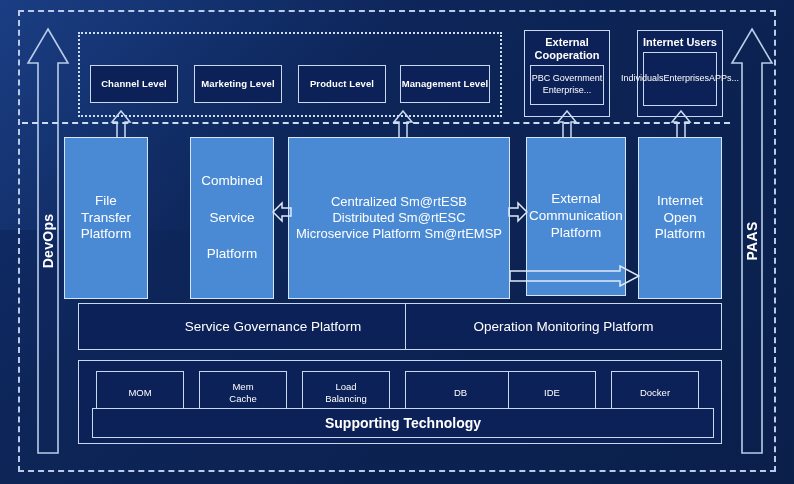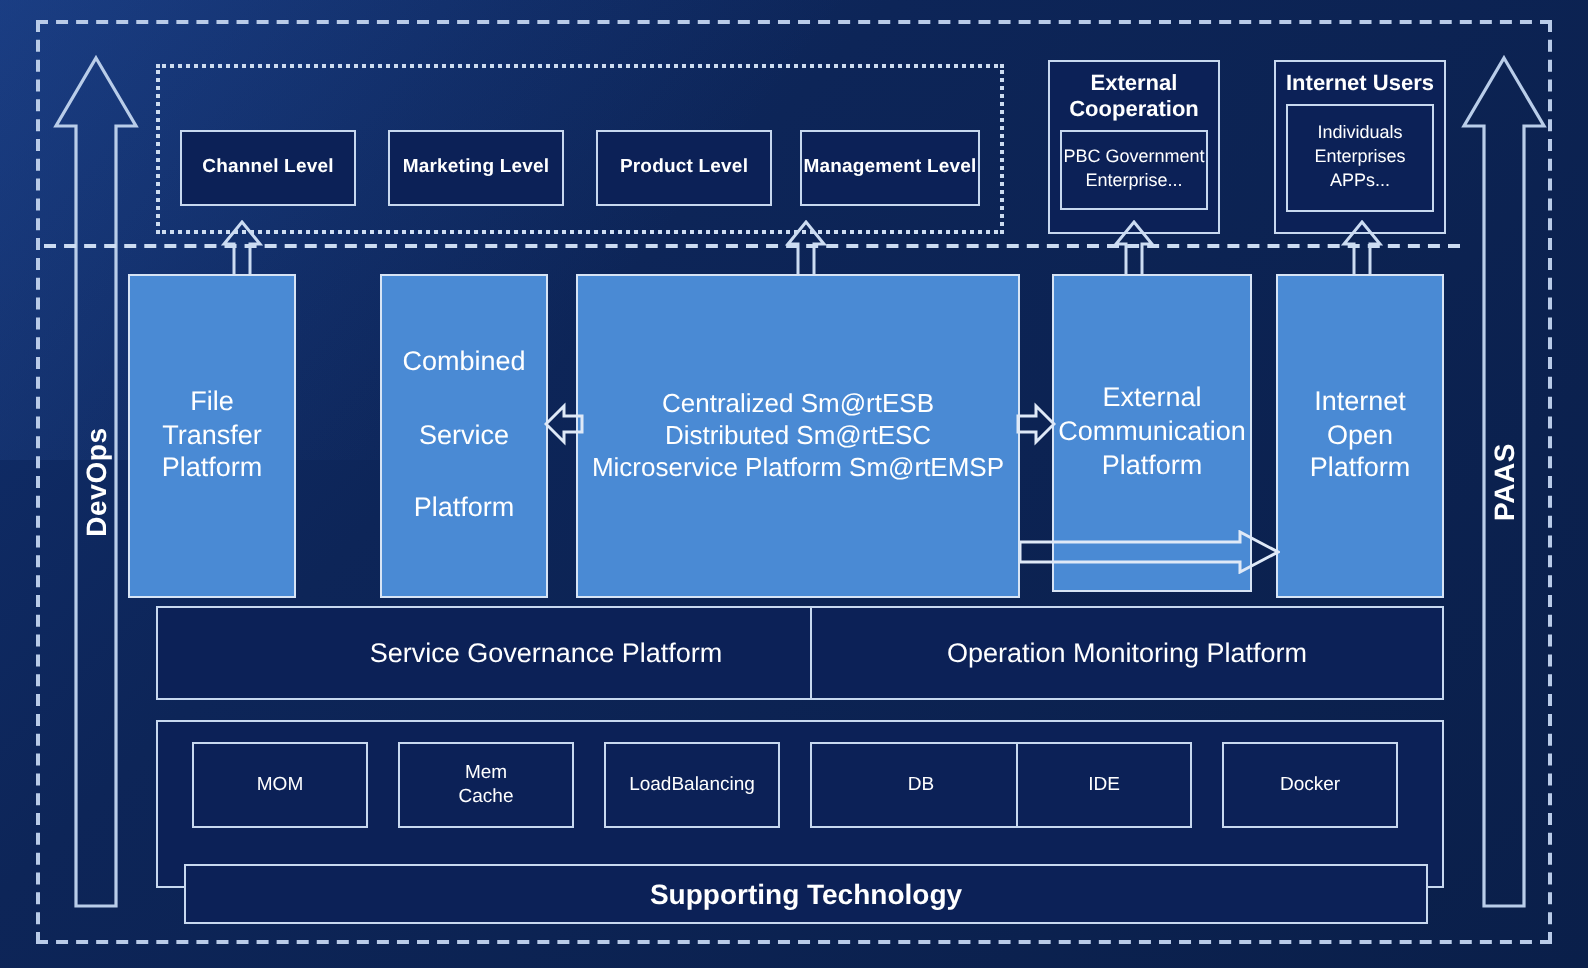--- a/index.html
+++ b/index.html
@@ -155,21 +155,21 @@
     <div class="inner-box" style="margin-top:3px; width:72px; height:38px; flex-direction:column;">
       <div>PBC Government</div>
       <div>Enterprise...</div>
     </div>
   </div>
 
   <div class="abs box-titled" style="left:637px; top:30px; width:86px; height:87px;">
     <div class="box-title">
       <div>Internet Users</div>
     </div>
-    <div class="inner-box" style="margin-top:3px; width:72px; height:52px; flex-direction:column;">
+    <div class="inner-box" style="margin-top:3px; width:72px; height:52px; flex-direction:row;">
       <div>Individuals</div>
       <div>Enterprises</div>
       <div>APPs...</div>
     </div>
   </div>
 
   <div class="abs dashed-rule" style="left:22px; top:122px; width:708px;"></div>
 
   <div class="abs up-arrow" style="left:110px; top:110px; width:22px; height:30px;">
     <svg width="22" height="30" viewBox="0 0 22 30">
@@ -249,31 +249,31 @@
 
   <div class="abs" style="left:78px; top:360px; width:644px; height:84px; border:1.6px solid #c7d8ef; background:#0c2157;"></div>
 
   <div class="abs box-dark" style="left:96px; top:371px; width:88px; height:43px; flex-direction:column;">
     <span class="t-tech">MOM</span>
   </div>
   <div class="abs box-dark" style="left:199px; top:371px; width:88px; height:43px; flex-direction:column;">
     <span class="t-tech">Mem</span>
     <span class="t-tech">Cache</span>
   </div>
-  <div class="abs box-dark" style="left:302px; top:371px; width:88px; height:43px; flex-direction:row;">
+  <div class="abs box-dark" style="left:302px; top:371px; width:88px; height:43px; flex-direction:column;">
     <span class="t-tech">Load</span>
     <span class="t-tech">Balancing</span>
   </div>
   <div class="abs box-dark" style="left:405px; top:371px; width:111px; height:43px; flex-direction:column;">
     <span class="t-tech">DB</span>
   </div>
   <div class="abs box-dark" style="left:508px; top:371px; width:88px; height:43px; flex-direction:column;">
     <span class="t-tech">IDE</span>
   </div>
   <div class="abs box-dark" style="left:611px; top:371px; width:88px; height:43px; flex-direction:column;">
     <span class="t-tech">Docker</span>
   </div>
 
-  <div class="abs box-dark" style="left:92px; top:432px; width:622px; height:30px;">
+  <div class="abs box-dark" style="left:92px; top:408px; width:622px; height:30px;">
     <span class="t-support">Supporting Technology</span>
   </div>
 
 </div>
 
 </body></html>

